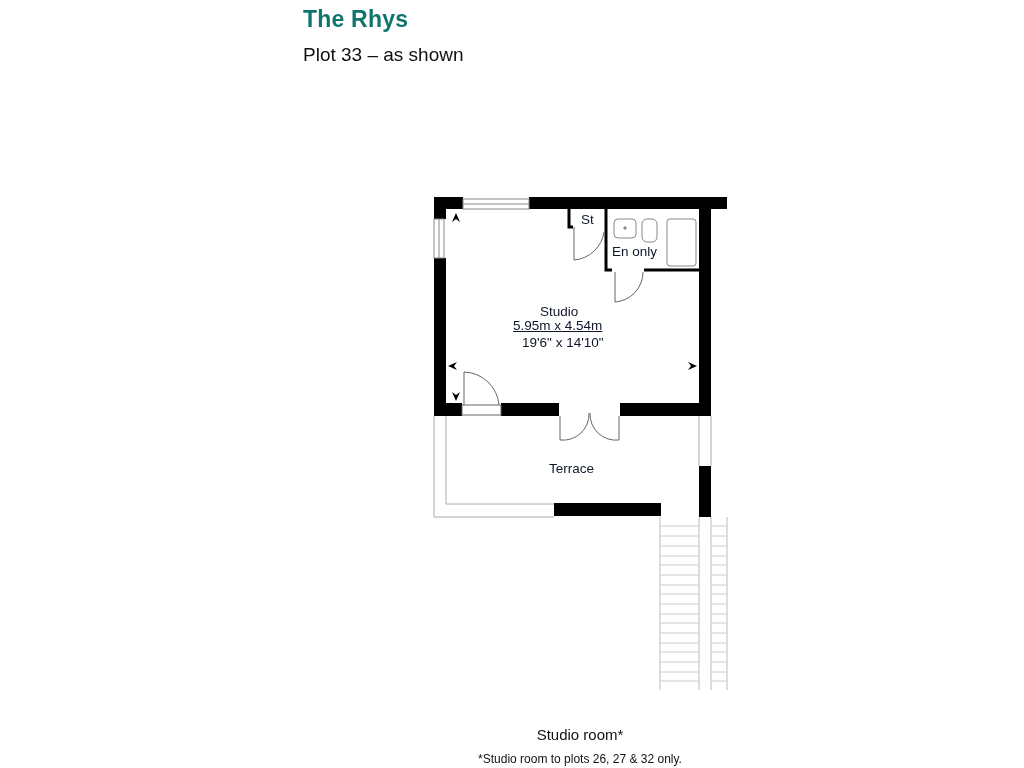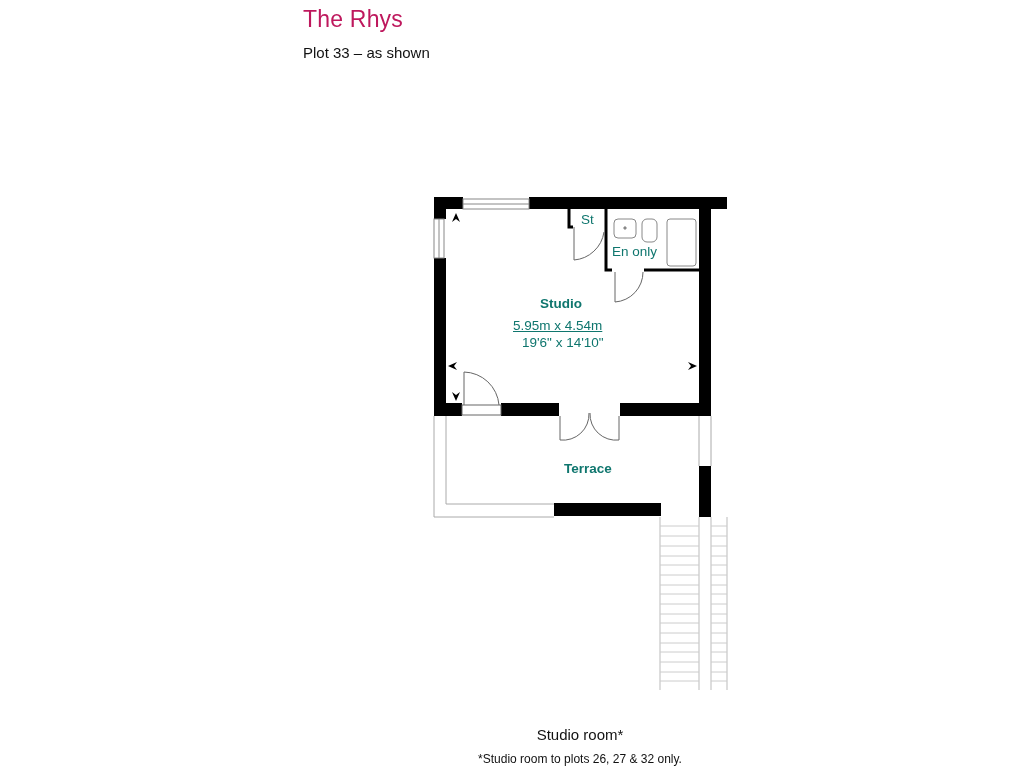--- a/index.html
+++ b/index.html
@@ -1,20 +1,20 @@
 <!DOCTYPE html>
 <html><head>
 <meta charset="utf-8">
 <style>
   html, body { margin:0; padding:0; background:#ffffff; }
   body { width:1024px; height:768px; position:relative; overflow:hidden; font-family:"Liberation Sans", sans-serif; color:#111; }
-  .title { position:absolute; left:303px; top:6px; font-size:23px; font-weight:normal; color:#be185d; letter-spacing:0.2px; }
-  .subtitle { position:absolute; left:303px; top:44px; font-size:15px; color:#111; }
+  .title { position:absolute; left:303px; top:6px; font-size:23px; font-weight:bold; color:#0f766e; letter-spacing:0.2px; }
+  .subtitle { position:absolute; left:303px; top:44px; font-size:19px; color:#111; }
   .plan { position:absolute; left:0; top:0; width:1024px; height:768px; }
-  .lbl { position:absolute; font-size:13.5px; color:#0f766e; text-align:left; white-space:nowrap; }
+  .lbl { position:absolute; font-size:13.5px; color:#0f172a; text-align:left; white-space:nowrap; }
   .caption { position:absolute; left:0; width:1160px; text-align:center; font-size:15px; top:726px; }
   .footnote { position:absolute; left:0; width:1160px; text-align:center; font-size:12px; top:752px; }
 </style>
 </head>
 <body>
 
 <div class="title">The Rhys</div>
 <div class="subtitle">Plot 33 – as shown</div>
 
 <svg class="plan" viewBox="0 0 1024 768" xmlns="http://www.w3.org/2000/svg">
@@ -132,19 +132,19 @@
   <g fill="#000">
     <path d="M456 213 L452 222 L456 219 L460 222 Z"></path>
     <path d="M448 366 L457 362 L454 366 L457 370 Z"></path>
     <path d="M697 366 L688 362 L691 366 L688 370 Z"></path>
     <path d="M456 401 L452 392 L456 395 L460 392 Z"></path>
   </g>
 </svg>
 
 <div class="lbl" style="left:581px; top:212px;">St</div>
 <div class="lbl" style="left:612px; top:244px;">En only</div>
-<div class="lbl" style="left:540px; top:296px;font-weight:bold;">Studio</div>
+<div class="lbl" style="left:540px; top:304px;">Studio</div>
 <div class="lbl" style="left:513px; top:318px;text-decoration:underline;">5.95m x 4.54m</div>
 <div class="lbl" style="left:522px; top:335px;">19'6" x 14'10"</div>
-<div class="lbl" style="left:564px; top:461px;font-weight:bold;">Terrace</div>
+<div class="lbl" style="left:549px; top:461px;">Terrace</div>
 
 <div class="caption">Studio room*</div>
 <div class="footnote">*Studio room to plots 26, 27 &amp; 32 only.</div>
 
 </body></html>

